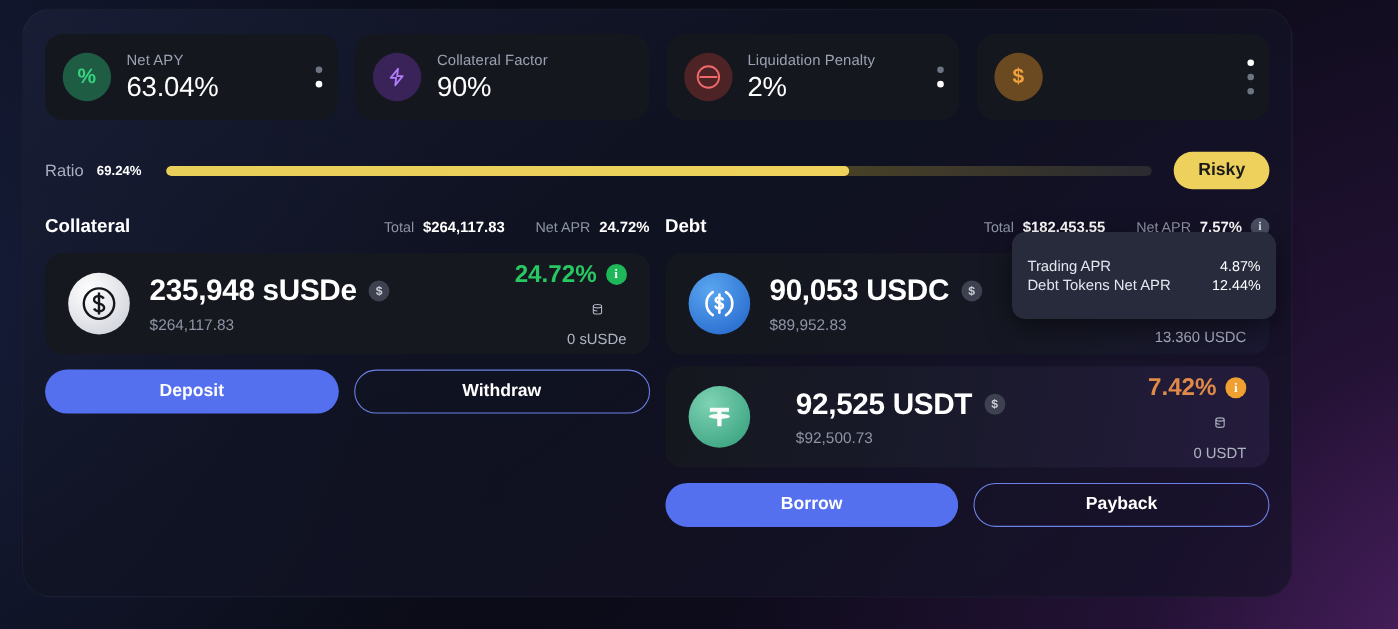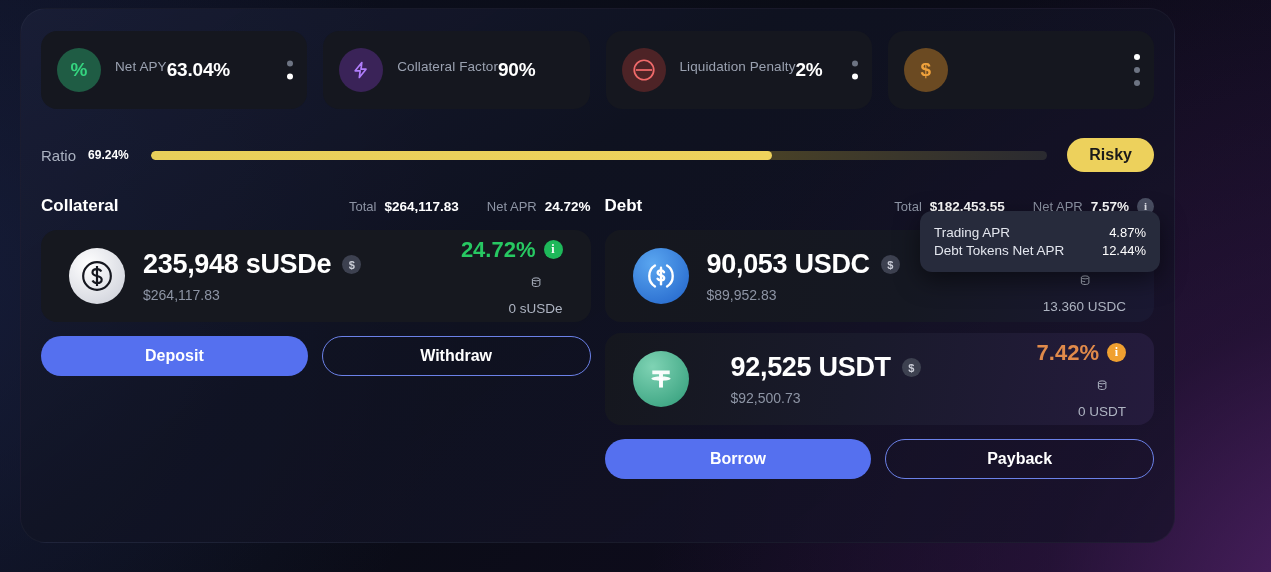--- a/index.html
+++ b/index.html
@@ -34,23 +34,23 @@
   }
   .stat-ic {
     width:44px; height:44px; border-radius:50%;
     display:flex; align-items:center; justify-content:center;
     font-size:19px; font-weight:bold; flex:0 0 44px; margin-right:14px;
   }
   .ic-green { background:#1f5c44; color:#35d47f; }
   .ic-purple{ background:#3a2358; color:#b07dfb; }
   .ic-red   { background:#4d2326; color:#f06a6a; }
   .ic-orange{ background:#6b4a22; color:#f0a23c; }
-  .stat-txt { display:flex; justify-content:center; }
+  .stat-txt { display:flex; flex-direction:column; justify-content:center; }
   .stat-lbl { font-size:13.5px; color:#9aa1b0; margin-bottom:3px; letter-spacing:.1px; }
-  .stat-val { font-size:19px; font-weight:700; color:#fff; letter-spacing:-0.2px; }
+  .stat-val { font-size:25px; font-weight:400; color:#fff; letter-spacing:-0.2px; }
   .dots { position:absolute; right:14px; top:50%; transform:translateY(-50%);
           display:flex; flex-direction:column; gap:7px; align-items:center; }
   .dots i { display:block; width:6px; height:6px; border-radius:50%; background:#8d94a3; }
   .dots i.bright { background:#fff; }
   .dots i.dim { background:#6d7483; }
 
   
   .ratio-row { display:flex; align-items:center; margin-top:26px; height:40px; }
   .ratio-lbl { font-size:15px; color:#aab1c0; margin-right:12px; }
   .ratio-val { font-size:12px; font-weight:700; color:#fff; margin-right:22px; }
@@ -77,21 +77,21 @@
     width:17px; height:17px; border-radius:50%;
     background:#4a4f63; color:#e6e8ef; font-size:11px; font-weight:700;
     display:flex; align-items:center; justify-content:center;
     font-family:"Liberation Serif", serif;
   }
 
   
   .asset {
     margin-top:11px; height:92px; border-radius:16px;
     background:#16181f; display:flex; align-items:center;
-    padding:0 28px; position:relative;
+    padding:0 21px; position:relative;
   }
   .asset.debt1 { background:linear-gradient(100deg,#15171e 0%,#151822 55%,#1a1832 100%); }
   .asset.debt2 { background:linear-gradient(100deg,#15171e 0%,#191a2b 45%,#251b3d 100%);gap:24px; }
   .coin { width:56px; height:56px; border-radius:50%; flex:0 0 56px; margin-right:18px;
           display:flex; align-items:center; justify-content:center; position:relative; }
   .coin-susde { background:radial-gradient(circle at 35% 30%,#ffffff,#c9ccd6); }
   .coin-usdc  { background:radial-gradient(circle at 35% 28%,#5aa6f0,#2062c9); }
   .coin-usdt  { background:radial-gradient(circle at 35% 28%,#7fd3b4,#2f9b78); }
   .asset-txt { display:flex; flex-direction:column; }
   .a-top { display:flex; align-items:center; gap:11px; }
@@ -118,21 +118,21 @@
   
   .actions { display:flex; gap:14px; margin-top:14px; }
   .btn { flex:1; height:40px; border-radius:24px; font-size:16px; font-weight:700;
          display:flex; align-items:center; justify-content:center; cursor:pointer; }
   .btn-primary { background:#5570ef; color:#fff; }
   .btn-outline { background:transparent; color:#fff; border:1px solid #6b81e8; }
 
   
   .tooltip {
     position:absolute; right:-6px; top:18px; width:240px;
-    background:#272b3c; border-radius:12px; padding:11px 14px;
+    background:#272b3c; border-radius:12px; padding:20px 14px;
     box-shadow:0 8px 24px rgba(0,0,0,0.5); z-index:40;
   }
   .tt-row { display:flex; align-items:center; justify-content:space-between; margin:3px 0; }
   .tt-lbl { font-size:13.5px; color:#e3e6ee; }
   .tt-val { font-size:13px; color:#fff; font-weight:400;text-align:center; }
 </style>
 </head>
 <body>
 
 <div class="bg"></div>

